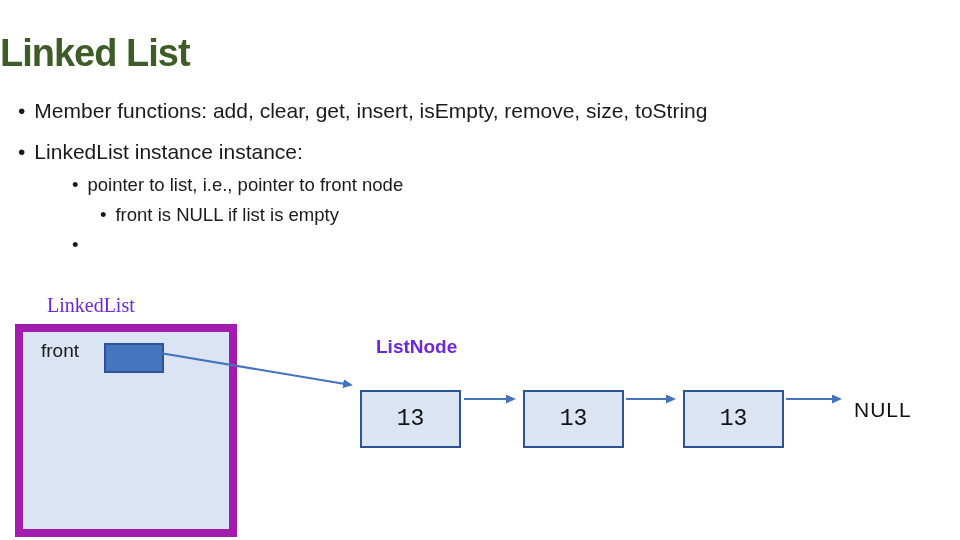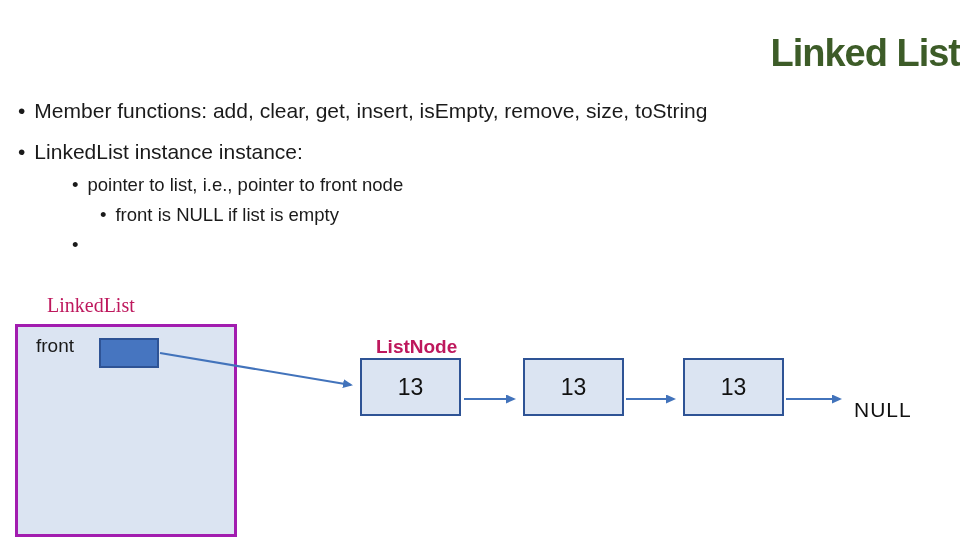--- a/index.html
+++ b/index.html
@@ -10,70 +10,70 @@
     overflow: hidden;
     font-family: "Liberation Sans", sans-serif;
     color: #1a1a1a;
   }
   .slide { position: absolute; inset: 0; }
 
   
   .title {
     position: absolute;
     top: 32px; left: 0; width: 100%;
-    text-align: right;
+    text-align: left;
     font-size: 38px;
     font-weight: 700;
     letter-spacing: -1px;
     color: #3d5c28;
   }
 
   
   .brow { position: absolute; display: flex; align-items: baseline; white-space: nowrap; }
   .brow .dot { margin-right: 9px; }
   .lvl1 { font-size: 21px; left: 18px; }
   .lvl2 { font-size: 18.5px; left: 72px; }
   .lvl3 { font-size: 18.5px; left: 100px; }
 
   
-  .diag-label { position: absolute; font-size: 19px; color: #be185d; }
+  .diag-label { position: absolute; font-size: 19px; color: #6d28d9; }
 
   .llbox {
     position: absolute;
     left: 15px; top: 324px;
     width: 222px; height: 213px;
     background: #dbe4f2;
-    border: 3px solid #a21caf;
+    border: 8px solid #a21caf;
     box-sizing: border-box;
   }
   .front-label {
     position: absolute; left: 18px; top: 8px;
     font-size: 19px;
   }
   .front-ptr {
     position: absolute; left: 81px; top: 11px;
     width: 60px; height: 30px;
     background: #4675c0;
     border: 2px solid #2e5395;
     box-sizing: border-box;
   }
   .methods {
     position: absolute; left: 7px; top: 62px;
     font-size: 19px; line-height: 29px;
     white-space: nowrap;
   }
 
   .node {
-    position: absolute; top: 358px;
+    position: absolute; top: 390px;
     width: 101px; height: 58px;
     background: #dbe4f2;
     border: 2px solid #2e5395;
     box-sizing: border-box;
     display: flex; align-items: center; justify-content: center;
-    font-family: Liberation Sans, sans-serif;
+    font-family: Liberation Mono, monospace;
     font-size: 23px;
     color: #111;
   }
   .node1 { left: 360px; }
   .node2 { left: 523px; }
   .node3 { left: 683px; }
 
   .null-label {
     position: absolute; left: 854px; top: 398px;
     font-size: 21px; color: #111;

